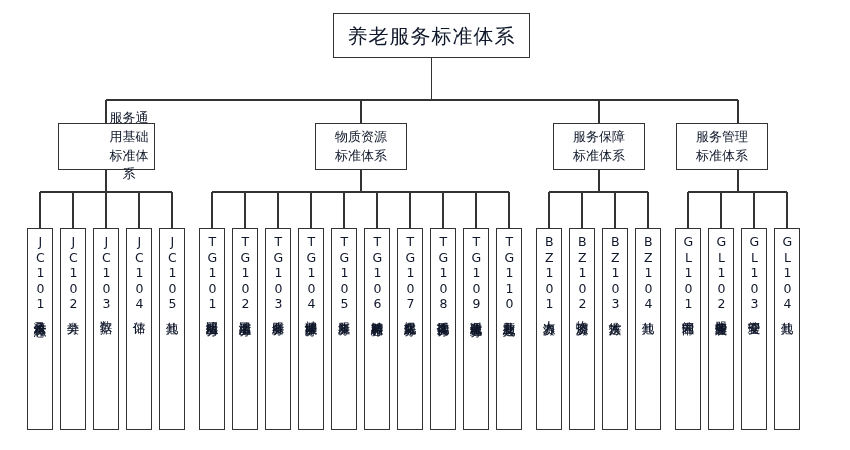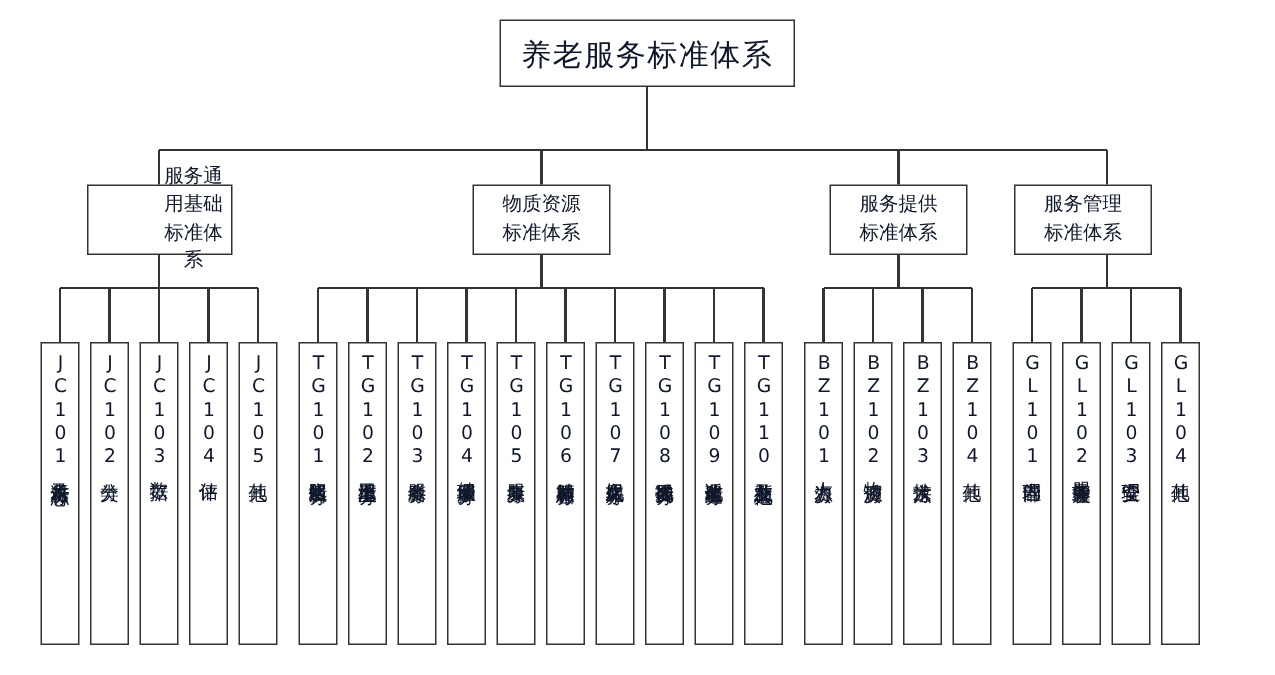--- a/index.html
+++ b/index.html
@@ -155,21 +155,21 @@
         <div class="vtext"><span>TG108</span><span>委托咨询服务</span></div>
       </div>
       <div class="node leaf" style="left: 463px; top: 228px; width: 26px; height: 202px;">
         <div class="vtext"><span>TG109</span><span>适老化改造服务</span></div>
       </div>
       <div class="node leaf" style="left: 496px; top: 228px; width: 26px; height: 202px;">
         <div class="vtext"><span>TG110</span><span>新业态及其他</span></div>
       </div>
       <div class="node level2" style="left: 553px; top: 123px; width: 92px; height: 47px;">
         <div style="text-align:center">
-          <span class="l2-line1">服务提供</span>
+          <span class="l2-line1">服务保障</span>
           <span class="l2-line2">标准体系</span>
         </div>
       </div>
       <div class="node leaf" style="left: 536px; top: 228px; width: 26px; height: 202px;">
         <div class="vtext"><span>BZ101</span><span>人力资源</span></div>
       </div>
       <div class="node leaf" style="left: 569px; top: 228px; width: 26px; height: 202px;">
         <div class="vtext"><span>BZ102</span><span>物质资源</span></div>
       </div>
       <div class="node leaf" style="left: 602px; top: 228px; width: 26px; height: 202px;">

